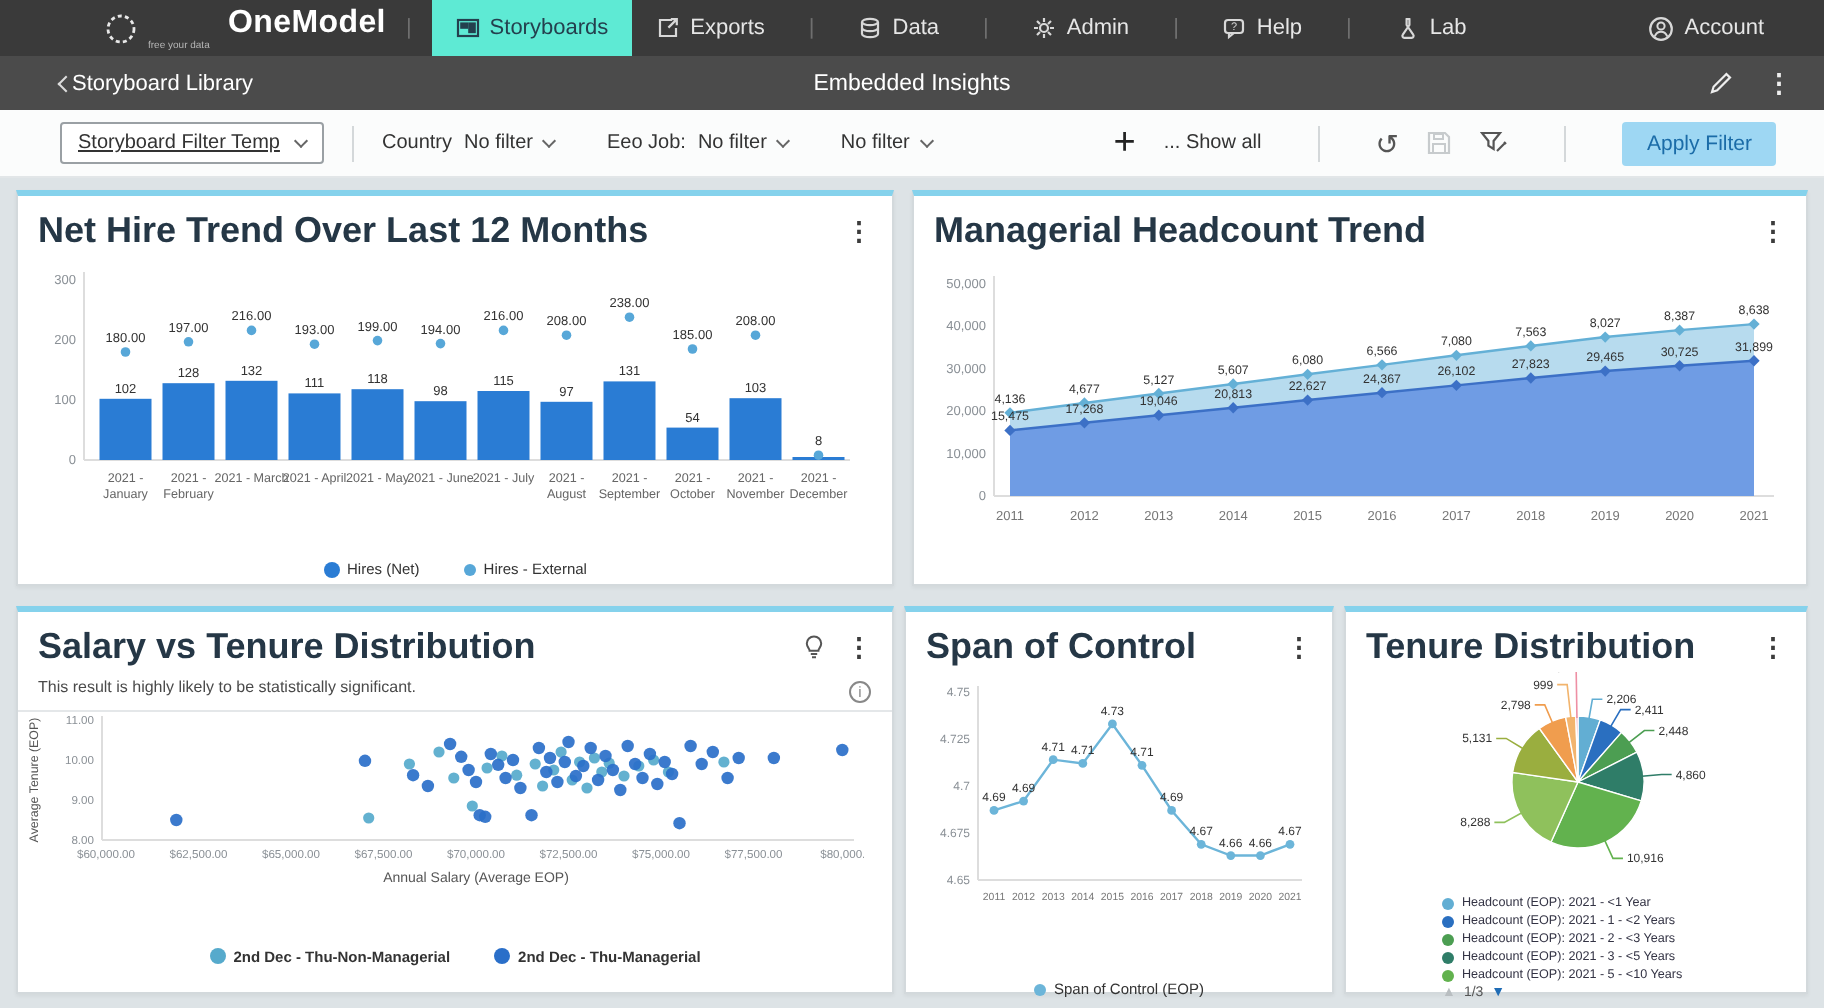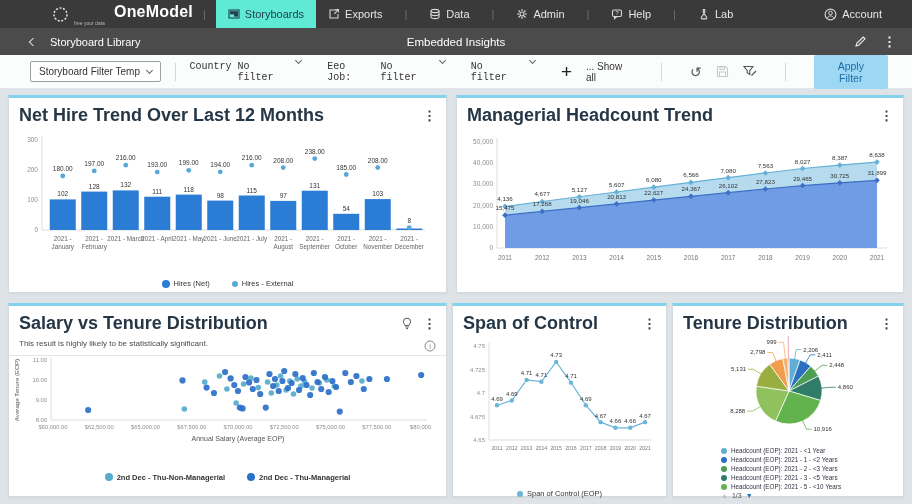--- a/index.html
+++ b/index.html
@@ -15,34 +15,34 @@
   .brand-text .tag { display:block; font-size:5px; color:#b5b5b5; margin-top:-1px; }
   .nav-sep { color:#6f6f6f; margin:0 10px; font-size:11px; }
   .nav-item { display:flex; align-items:center; gap:5px; padding:0 12px; height:28px; cursor:pointer; }
   .nav-item.active { background:#5eead4; color:#24404e; }
   .nav-item.active svg * { stroke:#24404e; }
   .nav-right { position:absolute; right:18px; display:flex; align-items:center; gap:5px; }
 
   
   .subheader { height:27px; background:#4b4b4b; color:#fff; display:flex;
     align-items:center; font-size:11px; position:relative; }
-  .back { display:flex; align-items:center; gap:14px; margin-left:30px; cursor:pointer; }
+  .back { display:flex; align-items:center; gap:0; margin-left:30px; cursor:pointer; }
   .chev-left { width:6px; height:6px; border-left:1.5px solid #ddd; border-bottom:1.5px solid #ddd;
     transform:rotate(45deg); display:inline-block; }
   .sub-title { position:absolute; left:0; right:0; text-align:center; font-size:11.5px; }
   .sub-actions { position:absolute; right:16px; display:flex; align-items:center; gap:16px; }
 
   
   .filterbar { height:34px; background:#fbfcfc; display:flex; align-items:center;
     font-size:10px; color:#333; border-bottom:1px solid #e2e6e8; }
   .tmpl-select { display:flex; align-items:center; justify-content:space-between;
     border:1px solid #9aa0a4; border-radius:2px; width:132px; height:21px;
-    padding:0 8px; margin-left:30px; cursor:pointer; background:#fff; }
+    padding:0 8px; margin-left:30px; cursor:pointer; background:#fff;text-decoration:underline; }
   .vsep { width:1px; height:18px; background:#d4d8da; margin:0 14px; }
-  .filter-item { display:flex; gap:6px; margin-right:26px; cursor:pointer;font-family:Liberation Mono, monospace; }
+  .filter-item { display:flex; align-items:center; gap:6px; margin-right:26px; cursor:pointer; }
   .filter-item .val { color:#333; }
   .chev { width:5px; height:5px; border-right:1.2px solid #666; border-bottom:1.2px solid #666;
     transform:rotate(45deg); display:inline-block; margin-top:-3px; }
   .fb-right { margin-left:auto; display:flex; align-items:center; gap:14px; margin-right:24px; }
   .plus-btn { font-size:19px; font-weight:300; color:#222; cursor:pointer; line-height:1; }
   .show-all { color:#333; cursor:pointer; }
   .icon-btn { cursor:pointer; display:flex; align-items:center; }
   .undo-glyph { font-size:14px; color:#555; }
   .apply-btn { background:#9ed7f3; color:#1b6ca8; border:none; padding:5px 12px;
     font-size:10.5px; border-radius:2px; cursor:pointer; font-family:inherit; }

